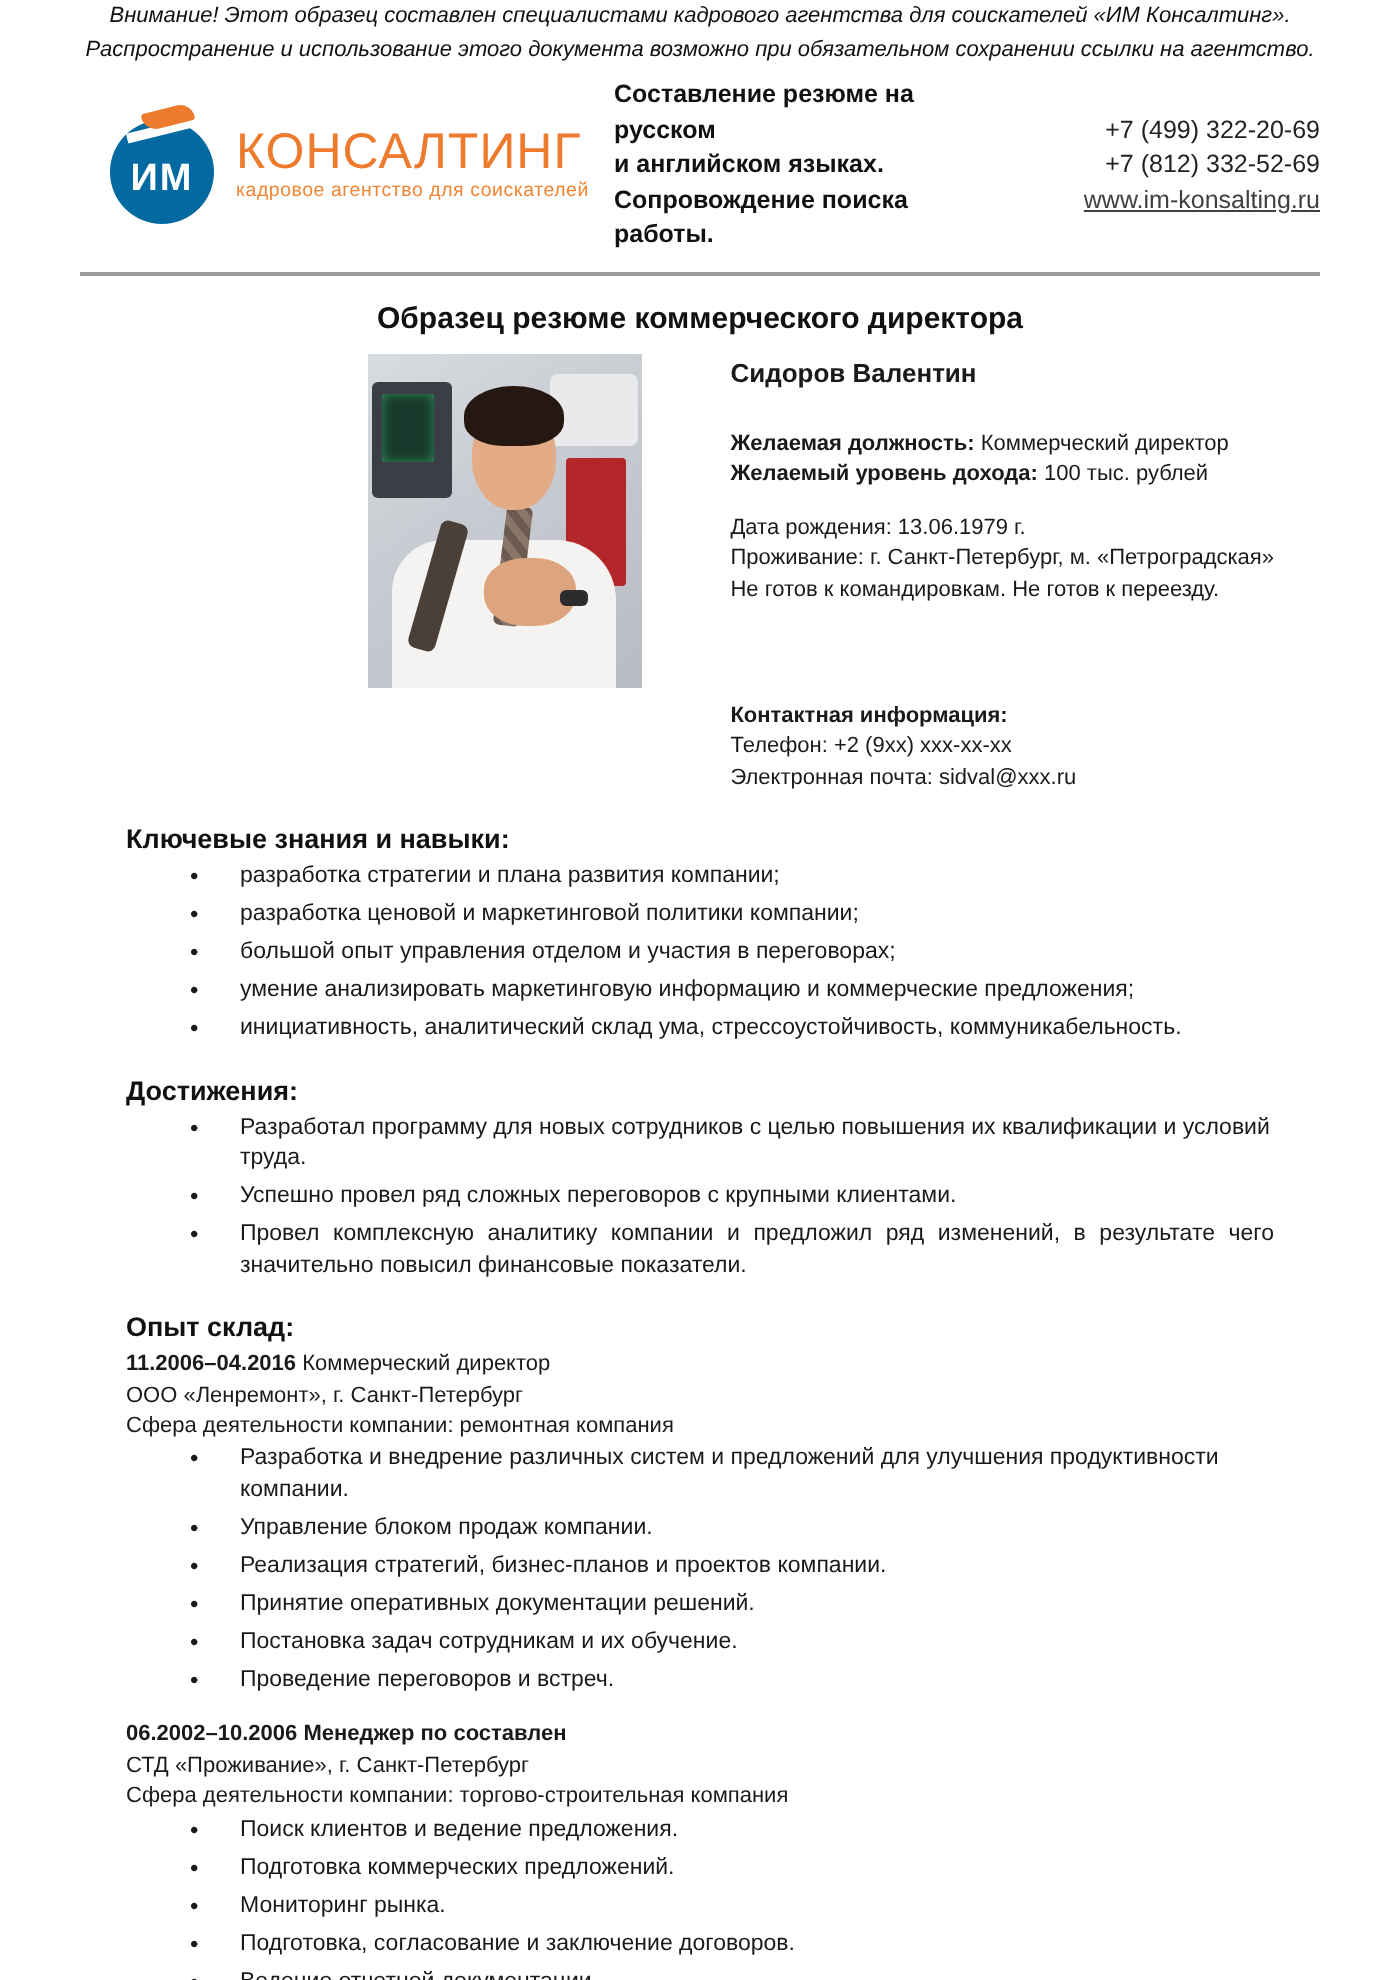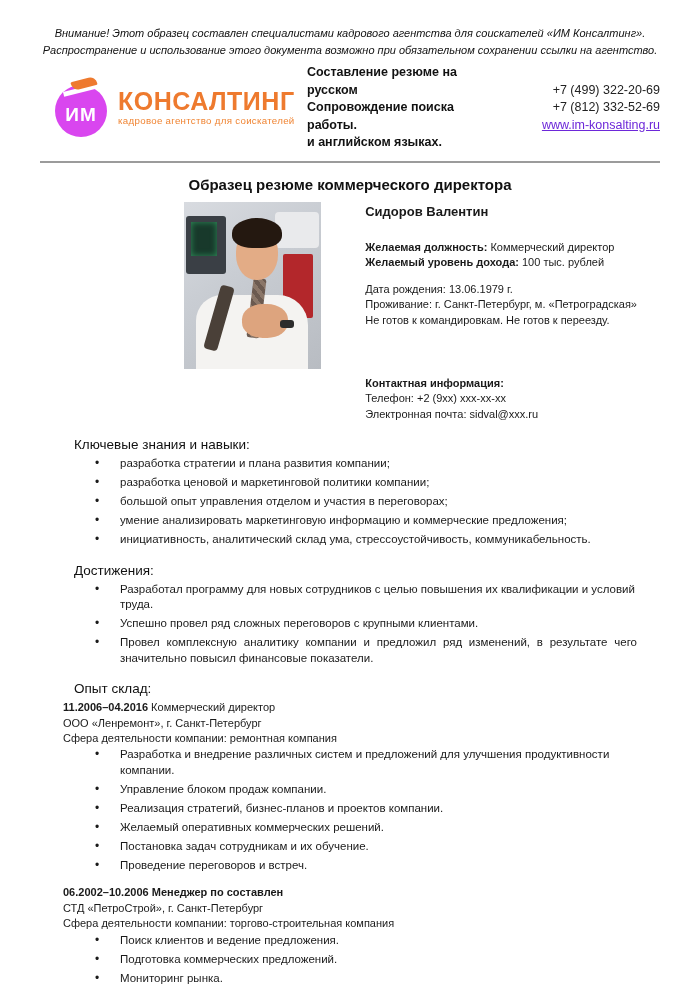--- a/index.html
+++ b/index.html
@@ -3,46 +3,46 @@
 <meta charset="utf-8">
 <style>
   * { box-sizing: border-box; }
   html,body { margin:0; padding:0; }
   body {
     width:700px; height:990px; margin:0 auto; background:#ffffff;
     font-family:"Liberation Sans", sans-serif; color:#1a1a1a;
     position:relative; overflow:hidden;
   }
   
-  .notice { padding-top:25px; text-align:center; font-style:italic;
+  .notice { padding-top:0; text-align:center; font-style:italic;
             font-size:11px; line-height:17px; color:#111; }
   
   .header { display:flex; align-items:center; margin:5px 40px 0 55px; }
   .logo { display:flex; align-items:center; width:252px; flex:none; }
   .logo-mark { width:56px; height:58px; position:relative; flex:none; }
   .logo-circle { position:absolute; top:6px; left:0; width:52px; height:52px;
-                 background:#d946ef; border-radius:50%;
+                 background:#0369a1; border-radius:50%;
                  display:flex; align-items:center; justify-content:center; }
   .logo-gap { position:absolute; top:8px; left:8px; width:40px; height:5px;
               background:#ffffff; transform:rotate(-14deg); }
   .logo-leaf { position:absolute; top:0; left:16px; width:26px; height:9px;
                background:#ee7a2e; border-radius:2px 9px 2px 9px;
                transform:rotate(-14deg); }
   .logo-monogram { color:#fff; font-weight:bold; font-size:19px; letter-spacing:1px;
                    position:relative; top:4px; }
   .logo-text { margin-left:7px; }
-  .logo-brand { color:#ee7a2e; font-weight:bold; font-size:25px; line-height:25px;
+  .logo-brand { color:#ee7a2e; font-weight:normal; font-size:25px; line-height:25px;
                 letter-spacing:0.5px; white-space:nowrap; }
   .logo-tagline { color:#f08432; font-size:9.7px; letter-spacing:0.3px;
                   text-align:right; margin-top:1px; white-space:nowrap; }
   .services { flex:1; text-align:left; font-weight:bold; font-size:12.5px;
               line-height:17.5px; color:#111; }
   .contacts { width:160px; margin-left:32px; flex:none; text-align:right;
               font-size:12.5px; line-height:17.5px; color:#222; }
-  .link { color:#6d28d9; text-decoration:underline; cursor:pointer; }
+  .link { color:#404040; text-decoration:underline; cursor:pointer; }
   .rule { border:none; border-top:2px solid #9b9b9b; margin:9px 40px 0; }
   
   .title { text-align:center; font-size:15px; font-weight:bold; margin:13px 0 0; color:#111; }
   
   .profile { display:flex; margin:9px 63px 0;justify-content:flex-end; }
   .photo { width:137px; height:167px; position:relative; overflow:hidden; flex:none;
            background:linear-gradient(145deg,#d8dbe0 0%,#c9cdd3 40%,#b8bcc2 100%); }
   .ph-monitor { position:absolute; left:2px; top:14px; width:40px; height:58px;
                 background:#3a3f45; border-radius:3px; }
   .ph-screen { position:absolute; left:7px; top:20px; width:26px; height:34px;
@@ -66,21 +66,21 @@
   .ph-hands { position:absolute; left:58px; top:102px; width:46px; height:34px;
               background:#dda47e; border-radius:45%; }
   .ph-watch { position:absolute; left:96px; top:118px; width:14px; height:8px;
               background:#2c2c2c; border-radius:3px; }
   .info { margin-left:44px; font-size:11.5px; line-height:15.5px; }
   .name { font-size:13px; font-weight:bold; margin:2px 0 21px; }
   .info-block { margin-bottom:11px; }
   .info-block.last { margin-bottom:0;margin-top:48px; }
   
   .section { margin:0 63px; }
-  .sec-h { font-size:13.5px; font-weight:normal; margin:15px 11px 4px; color:#111; }
+  .sec-h { font-size:13.5px; font-weight:bold; margin:15px 0 4px; color:#111; }
   ul.bullets { margin:0; padding:0 0 0 57px; list-style:none; }
   ul.bullets li { position:relative; margin-bottom:3.5px; font-size:11.5px; line-height:15.5px; }
   ul.bullets li::before { content:"\2022"; position:absolute; left:-25px; top:0; font-size:12px; }
   li.justify { text-align:justify; }
   .line { font-size:11px; line-height:15.4px; }
   .job { margin-top:0; }
   .job + .job { margin-top:12px; }
   .job .bullets { margin-top:1px; }
   b.inline { font-weight:bold; }
   .all-bold { font-weight:bold; }
@@ -102,22 +102,22 @@
       <div class="logo-gap"></div>
       <div class="logo-leaf"></div>
     </div>
     <div class="logo-text">
       <div class="logo-brand">КОНСАЛТИНГ</div>
       <div class="logo-tagline">кадровое агентство для соискателей</div>
     </div>
   </div>
   <div class="services">
     <div>Составление резюме на русском</div>
+    <div>и английском языках.</div>
     <div>Сопровождение поиска работы.</div>
-    <div>и английском языках.</div>
   </div>
   <div class="contacts">
     <div>+7 (499) 322-20-69</div>
     <div>+7 (812) 332-52-69</div>
     <div><a class="link">www.im-konsalting.ru</a></div>
   </div>
 </div>
 
 <hr class="rule">
 
@@ -180,29 +180,29 @@
   <div class="sec-h">Опыт склад:</div>
 
   <div class="job">
     <div class="line"><b class="inline">11.2006–04.2016</b> <span>Коммерческий директор</span></div>
     <div class="line">ООО «Ленремонт», г. Санкт-Петербург</div>
     <div class="line">Сфера деятельности компании: ремонтная компания</div>
     <ul class="bullets">
       <li>Разработка и внедрение различных систем и предложений для улучшения продуктивности компании.</li>
       <li>Управление блоком продаж компании.</li>
       <li>Реализация стратегий, бизнес-планов и проектов компании.</li>
-      <li>Желаемый оперативных коммерческих решений.</li>
+      <li>Принятие оперативных документации решений.</li>
       <li>Постановка задач сотрудникам и их обучение.</li>
       <li>Проведение переговоров и встреч.</li>
     </ul>
   </div>
 
   <div class="job">
     <div class="line all-bold"><b class="inline">06.2002–10.2006</b> <span>Менеджер по составлен</span></div>
-    <div class="line">СТД «ПетроСтрой», г. Санкт-Петербург</div>
+    <div class="line">СТД «Проживание», г. Санкт-Петербург</div>
     <div class="line">Сфера деятельности компании: торгово-строительная компания</div>
     <ul class="bullets">
       <li>Поиск клиентов и ведение предложения.</li>
       <li>Подготовка коммерческих предложений.</li>
       <li>Мониторинг рынка.</li>
       <li>Подготовка, согласование и заключение договоров.</li>
       <li>Ведение отчетной документации.</li>
     </ul>
   </div>
 </div>

